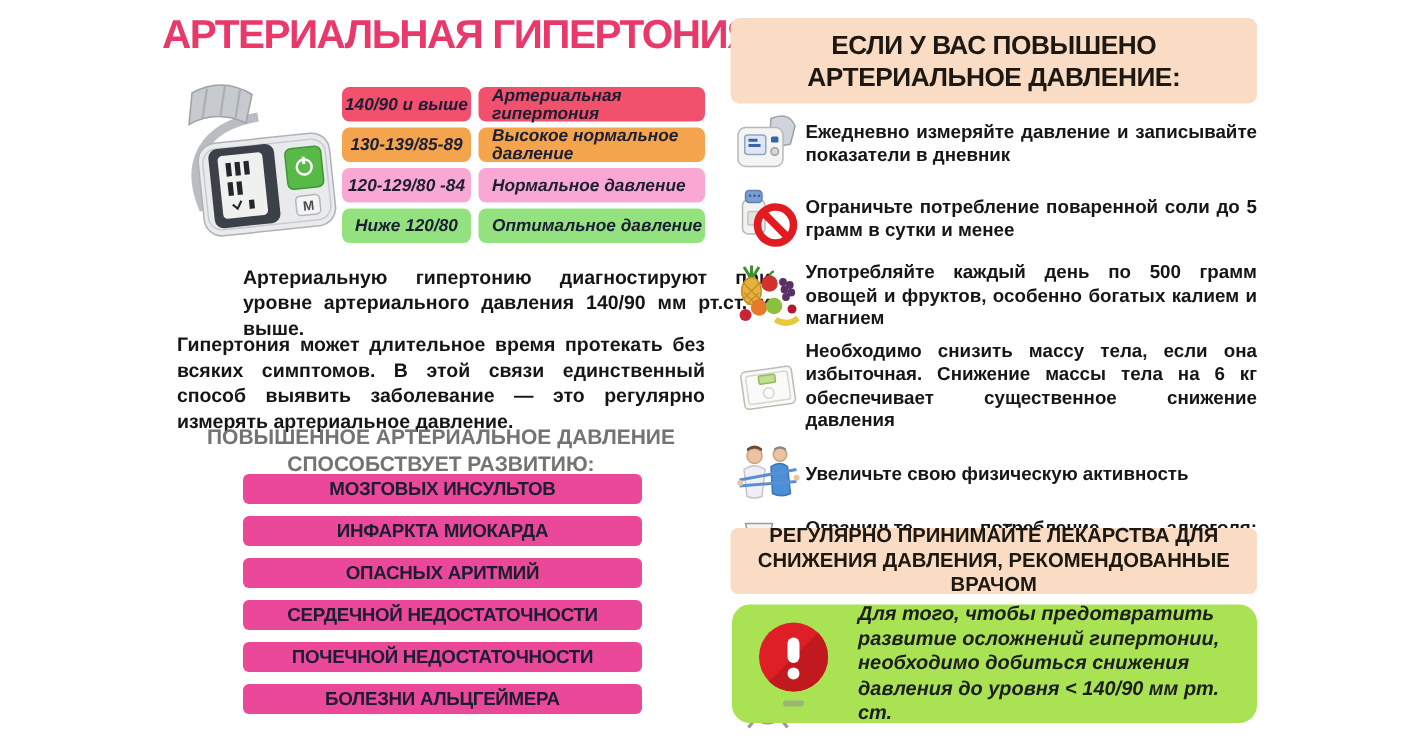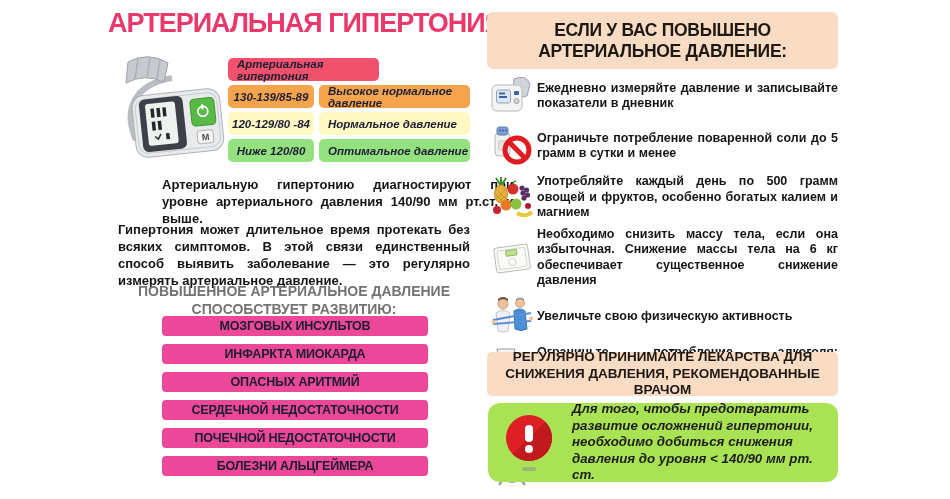--- a/index.html
+++ b/index.html
@@ -21,21 +21,21 @@
   .bp-table { position:absolute; left:228px; top:58px; width:242px; }
   .bp-row { display:flex; gap:5px; margin-bottom:4px; }
   .bp-cell {
     height:23px; border-radius:5px; display:flex; align-items:center;
     font-style:italic; font-weight:bold; font-size:11.5px; color:#1d1d33;
   }
   .bp-range { width:86px; justify-content:center; }
   .bp-label { width:151px; padding-left:9px; }
   .row-1 .bp-cell { background:#f2516d; }
   .row-2 .bp-cell { background:#f3a44c; }
-  .row-3 .bp-cell { background:#fef9c3; }
+  .row-3 .bp-cell { background:#f9a8d4; }
   .row-4 .bp-cell { background:#94e180; }
   .para {
     position:absolute; left:118px; width:352px;
     font-size:13px; font-weight:bold; text-align:justify; line-height:1.3;
     color:#151515;
   }
   .para-1 { top:177px;margin-left:44px; }
   .para-2 { top:222px; }
   .risk-heading {
     position:absolute; left:118px; top:283px; width:352px;
@@ -110,20 +110,21 @@
       <circle cx="96" cy="62" r="5" fill="none" stroke="#ffffff" stroke-width="1.6"></circle>
       <rect x="95" y="55" width="2" height="5" fill="#ffffff"></rect>
       <rect x="88" y="81" width="16" height="13" rx="3" fill="#f4f4f4" stroke="#b5b5b5"></rect>
       <text x="92.5" y="91" font-size="9" font-weight="bold" fill="#4c4c4c">M</text>
     </g>
   </svg>
 </div>
 
 <div class="bp-table">
   <div class="bp-row row-1">
+    <div class="bp-cell bp-range">140/90 и выше</div>
     <div class="bp-cell bp-label">Артериальная гипертония</div>
   </div>
   <div class="bp-row row-2">
     <div class="bp-cell bp-range">130-139/85-89</div>
     <div class="bp-cell bp-label">Высокое нормальное давление</div>
   </div>
   <div class="bp-row row-3">
     <div class="bp-cell bp-range">120-129/80 -84</div>
     <div class="bp-cell bp-label">Нормальное давление</div>
   </div>

